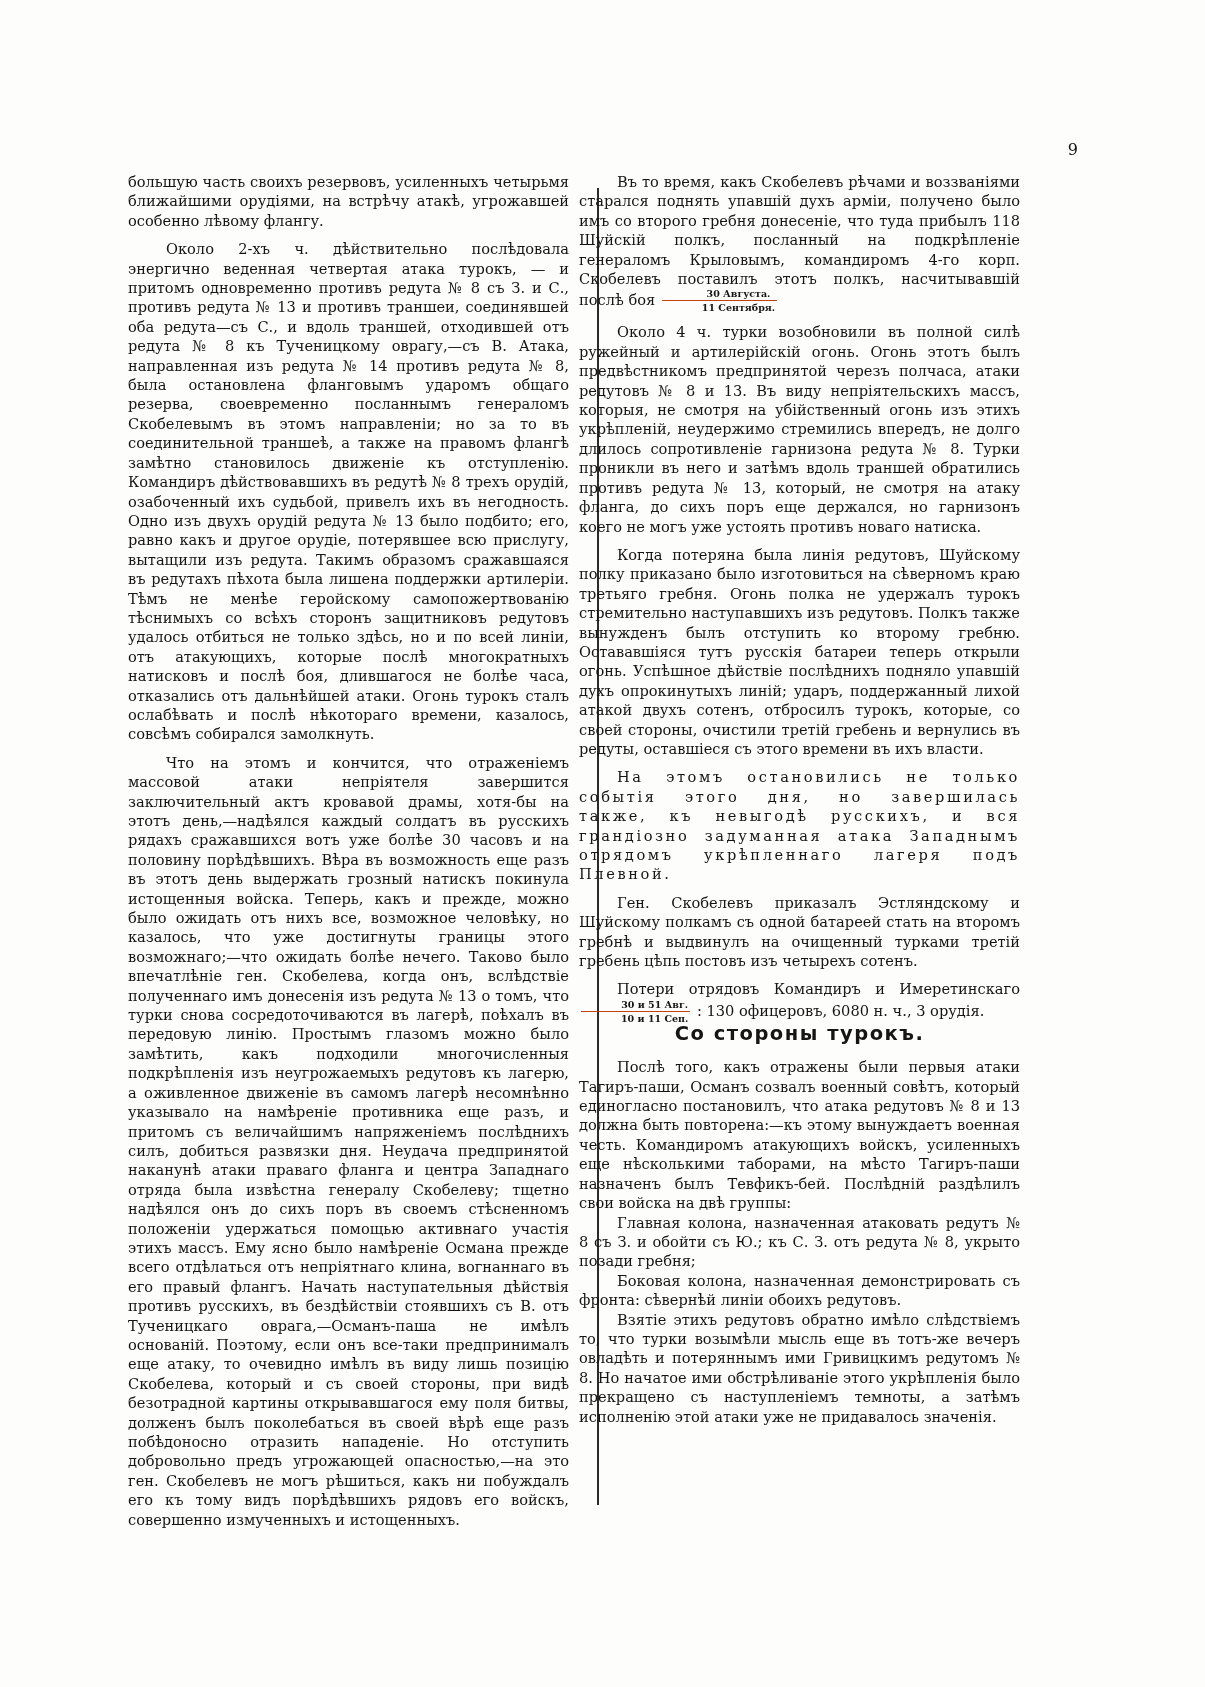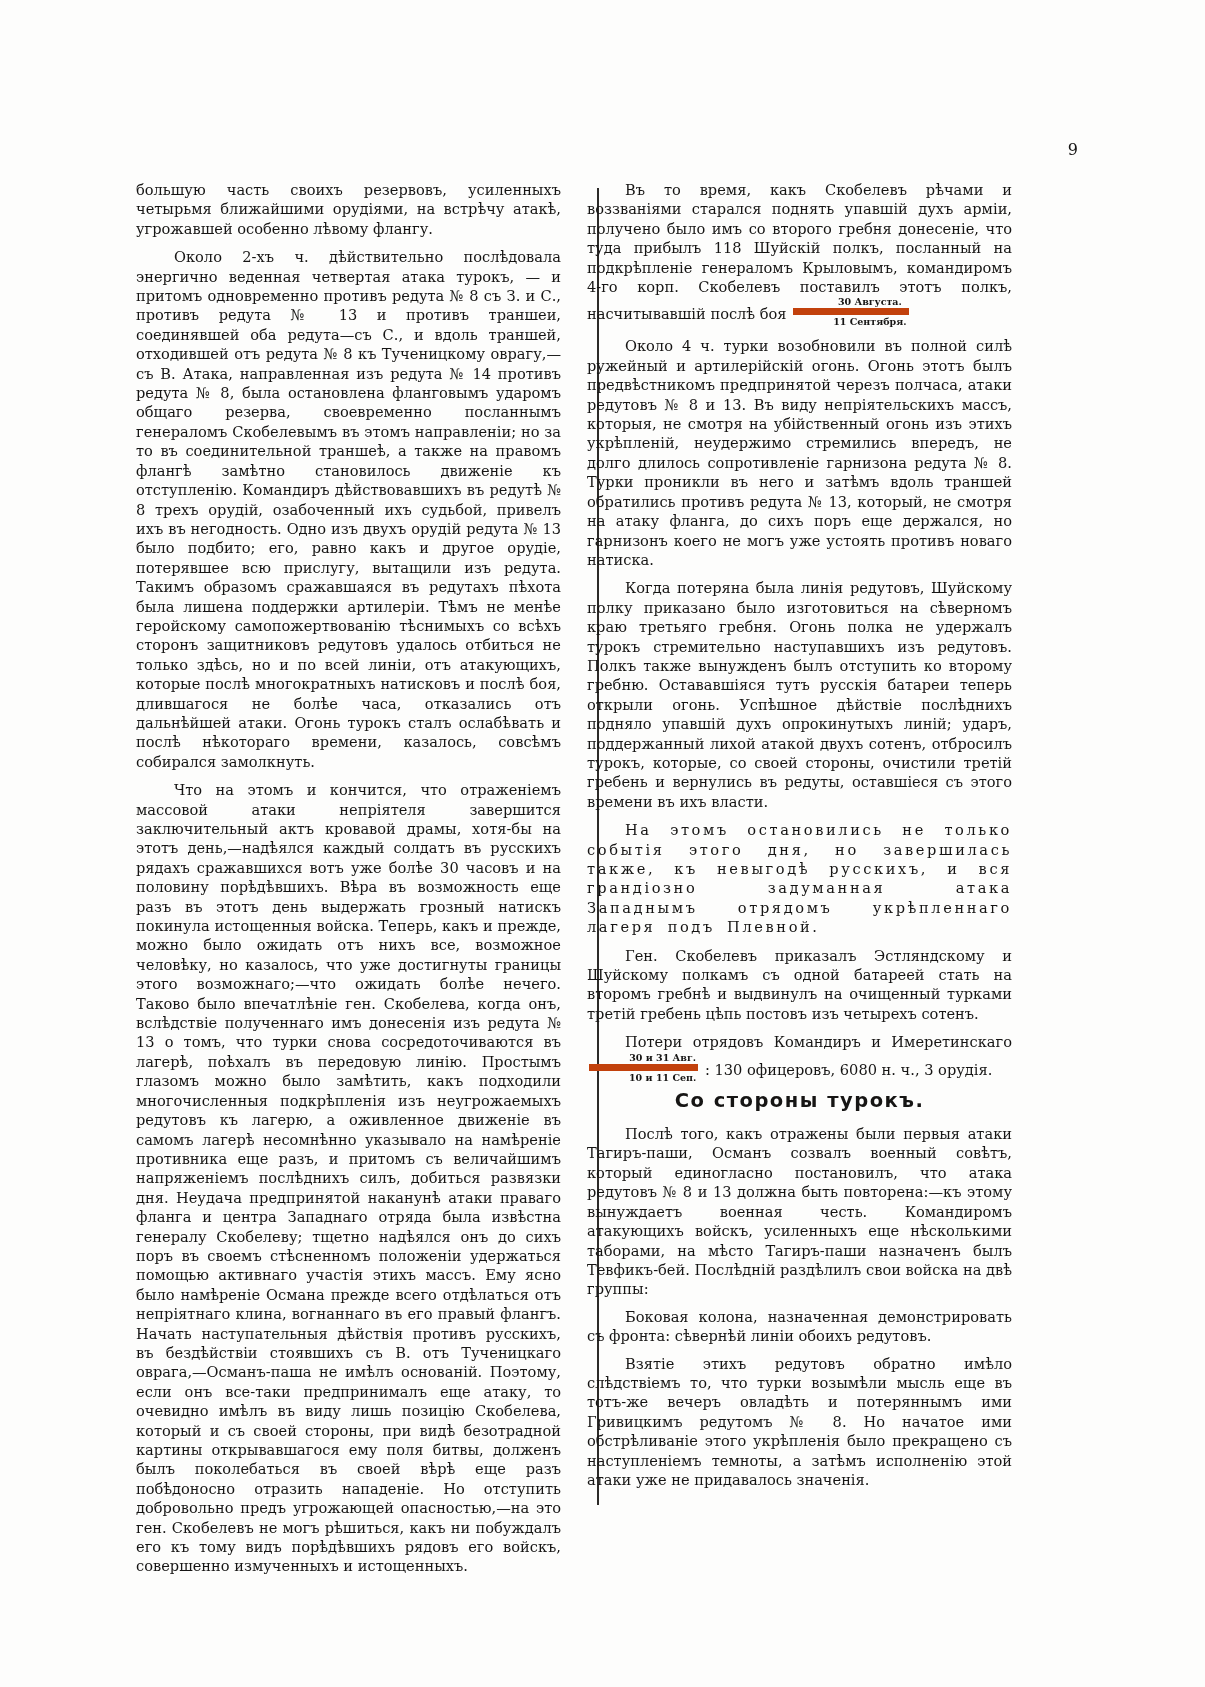--- a/index.html
+++ b/index.html
@@ -34,42 +34,42 @@
   .col-right { left: 579px; }
   .divider {
     position: absolute;
     left: 597px;
     top: 188px;
     width: 2px;
     height: 1317px;
     background: #2c2a28;
   }
   p.para {
-    margin: 8px;
+    margin: 0;
     text-indent: 38px;
   }
   p.para.gap    { margin-top: 9px; }
   p.para.flush  { text-indent: 0; }
   p.para.spaced {
     letter-spacing: 2.6px;
     word-spacing: 5px;
   }
   .frac {
     display: inline-block;
     vertical-align: -6px;
     text-align: center;
     font-size: 9.5px;
     line-height: 11px;
     font-weight: bold;
     letter-spacing: 0;
     margin: 0 2px;
   }
   .frac .num {
     display: block;
-    border-bottom: 7px solid #c2410c;
+    border-bottom: 1px solid #c2410c;
     padding: 0 2px 1px 2px;
   }
   .frac .den {
     display: block;
     padding: 1px 2px 0 2px;
   }
   h2.section-heading {
     margin: 0 0 14px 0;
     text-align: center;
     font-family: "DejaVu Sans", "Liberation Sans", sans-serif;
@@ -96,21 +96,22 @@
 
   <div class="column col-right">
     <p class="para"><span>Въ то время, какъ Скобелевъ рѣчами и воззваніями старался поднять упавшій духъ арміи, получено было имъ со второго гребня донесеніе, что туда прибылъ 118 Шуйскій полкъ, посланный на подкрѣпленіе генераломъ Крыловымъ, командиромъ 4-го корп. Скобелевъ поставилъ этотъ полкъ, насчитывавшій послѣ боя</span>
       <span class="frac"><span class="num">30 Августа.</span><span class="den">11 Сентября.</span></span>
       </p>
     <p class="para gap">Около 4 ч. турки возобновили въ полной силѣ ружейный и артилерійскій огонь. Огонь этотъ былъ предвѣстникомъ предпринятой черезъ полчаса, атаки редутовъ № 8 и 13. Въ виду непріятельскихъ массъ, которыя, не смотря на убійственный огонь изъ этихъ укрѣпленій, неудержимо стремились впередъ, не долго длилось сопротивленіе гарнизона редута № 8. Турки проникли въ него и затѣмъ вдоль траншей обратились противъ редута № 13, который, не смотря на атаку фланга, до сихъ поръ еще держался, но гарнизонъ коего не могъ уже устоять противъ новаго натиска.</p>
     <p class="para gap">Когда потеряна была линія редутовъ, Шуйскому полку приказано было изготовиться на сѣверномъ краю третьяго гребня. Огонь полка не удержалъ турокъ стремительно наступавшихъ изъ редутовъ. Полкъ также вынужденъ былъ отступить ко второму гребню. Остававшіяся тутъ русскія батареи теперь открыли огонь. Успѣшное дѣйствіе послѣднихъ подняло упавшій духъ опрокинутыхъ линій; ударъ, поддержанный лихой атакой двухъ сотенъ, отбросилъ турокъ, которые, со своей стороны, очистили третій гребень и вернулись въ редуты, оставшіеся съ этого времени въ ихъ власти.</p>
     <p class="para gap spaced">На этомъ остановились не только событія этого дня, но завершилась также, къ невыгодѣ русскихъ, и вся грандіозно задуманная атака Западнымъ отрядомъ укрѣпленнаго лагеря подъ Плевной.</p>
     <p class="para gap">Ген. Скобелевъ приказалъ Эстляндскому и Шуйскому полкамъ съ одной батареей стать на второмъ гребнѣ и выдвинулъ на очищенный турками третій гребень цѣпь постовъ изъ четырехъ сотенъ.</p>
     <p class="para gap"><span>Потери отрядовъ Командиръ и Имеретинскаго</span>
-      <span class="frac"><span class="num">30 и 31 Авг.</span><span class="den">10 и 11 Сеп.</span></span>
+      <span class="frac"><span class="num">30 и 51 Авг.</span><span class="den">10 и 11 Сеп.</span></span>
       <span>: 130 офицеровъ, 6080 н. ч., 3 орудія.</span></p>
     <h2 class="section-heading">Со стороны турокъ.</h2>
     <p class="para">Послѣ того, какъ отражены были первыя атаки Тагиръ-паши, Османъ созвалъ военный совѣтъ, который единогласно постановилъ, что атака редутовъ № 8 и 13 должна быть повторена:—къ этому вынуждаетъ военная честь. Командиромъ атакующихъ войскъ, усиленныхъ еще нѣсколькими таборами, на мѣсто Тагиръ-паши назначенъ былъ Тевфикъ-бей. Послѣдній раздѣлилъ свои войска на двѣ группы:</p>
+    <p class="para">Главная колона, назначенная атаковать редутъ № 8 съ З. и обойти съ Ю.; къ С. З. отъ редута № 8, укрыто позади гребня;</p>
     <p class="para">Боковая колона, назначенная демонстрировать съ фронта: сѣвернѣй линіи обоихъ редутовъ.</p>
     <p class="para">Взятіе этихъ редутовъ обратно имѣло слѣдствіемъ то, что турки возымѣли мысль еще въ тотъ-же вечеръ овладѣть и потеряннымъ ими Гривицкимъ редутомъ № 8. Но начатое ими обстрѣливаніе этого укрѣпленія было прекращено съ наступленіемъ темноты, а затѣмъ исполненію этой атаки уже не придавалось значенія.</p>
   </div>
 
 </div>
 
 </body></html>

